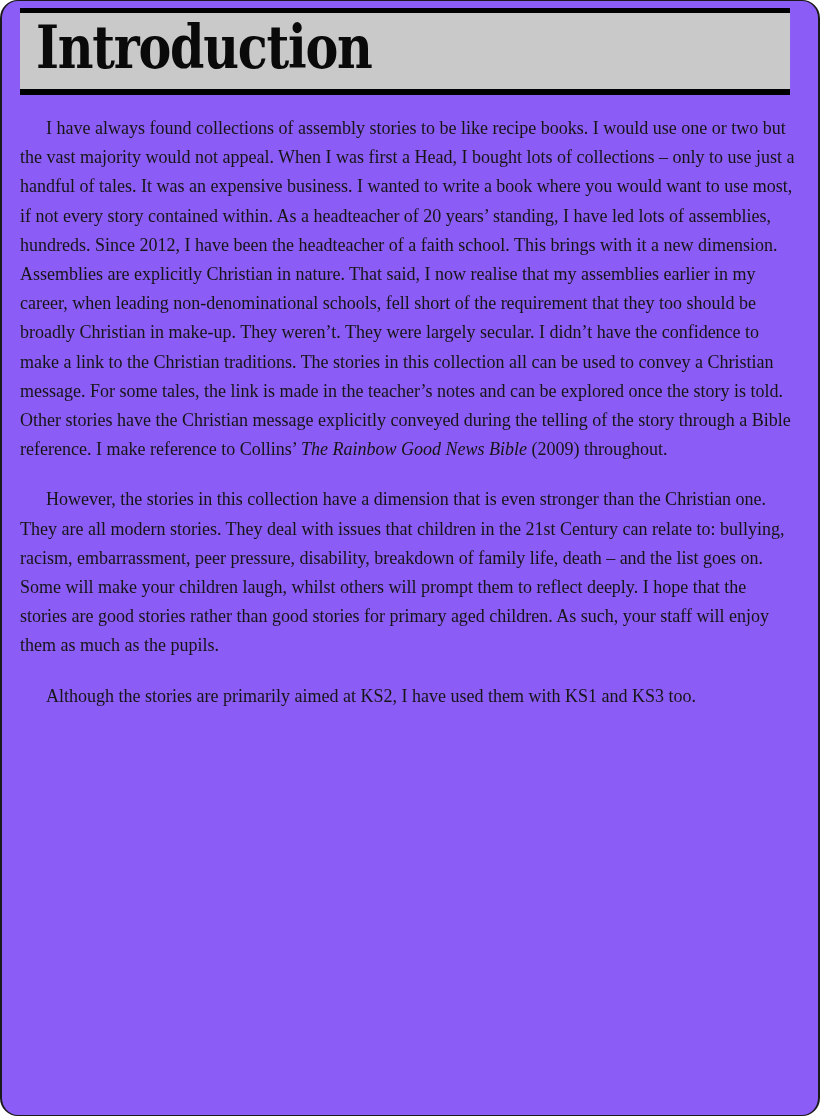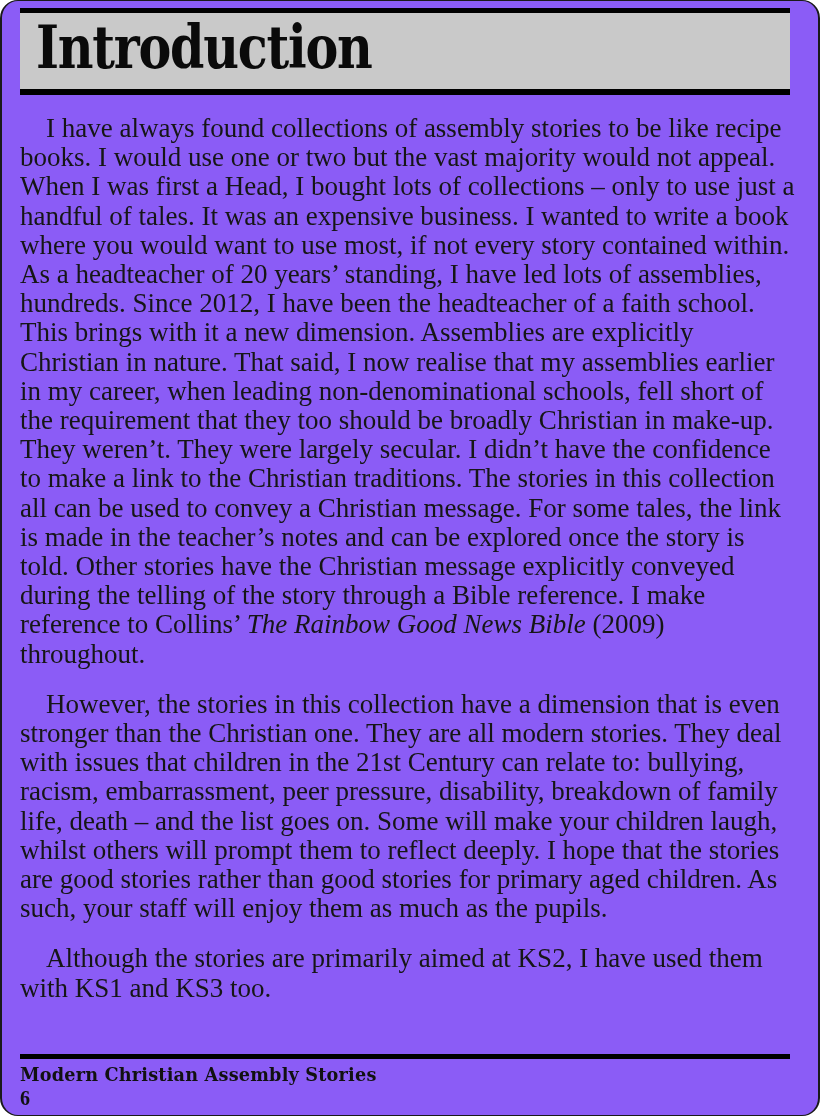--- a/index.html
+++ b/index.html
@@ -59,21 +59,21 @@
     width: 100%;
   }
 
   
   .body-copy {
     position: absolute;
     left: 18px;
     top: 113px;
     width: 775px;
     font-family: "Liberation Serif", serif;
-    font-size: 27px;
+    font-size: 18px;
     line-height: 29.2px;
     color: #161616;
     text-align: left;
   }
   .body-copy p {
     margin: 0 0 21px 0;
     text-indent: 26px;
   }
   .body-copy p.last {
     margin-bottom: 8px;
@@ -133,19 +133,14 @@
       <span>I have always found collections of assembly stories to be like recipe books. I would use one or two but the vast majority would not appeal. When I was first a Head, I bought lots of collections – only to use just a handful of tales. It was an expensive business. I wanted to write a book where you would want to use most, if not every story contained within. As a headteacher of 20 years’ standing, I have led lots of assemblies, hundreds. Since 2012, I have been the headteacher of a faith school. This brings with it a new dimension. Assemblies are explicitly Christian in nature. That said, I now realise that my assemblies earlier in my career, when leading non-denominational schools, fell short of the requirement that they too should be broadly Christian in make-up. They weren’t. They were largely secular. I didn’t have the confidence to make a link to the Christian traditions. The stories in this collection all can be used to convey a Christian message. For some tales, the link is made in the teacher’s notes and can be explored once the story is told. Other stories have the Christian message explicitly conveyed during the telling of the story through a Bible reference.  I make reference to Collins’ </span><em>The Rainbow Good News Bible</em><span> (2009) throughout.</span>
     </p>
     <p>
       <span>However, the stories in this collection have a dimension that is even stronger than the Christian one. They are all modern stories. They deal with issues that children in the 21st Century can relate to: bullying, racism, embarrassment, peer pressure, disability, breakdown of family life, death – and the list goes on. Some will make your children laugh, whilst others will prompt them to reflect deeply. I hope that the stories are good stories rather than good stories for primary aged children. As such, your staff will enjoy them as much as the pupils.</span>
     </p>
     <p class="last">
       <span>Although the stories are primarily aimed at KS2, I have used them with KS1 and KS3 too.</span>
     </p>
   </div>
 
-  <div class="footer-block">
-    <div class="footer-rule"></div>
-    <div class="footer-title">Modern Christian Assembly Stories</div>
-    <div class="footer-pagenum">6</div>
-  </div>
 
 </div>
 
 </body></html>

